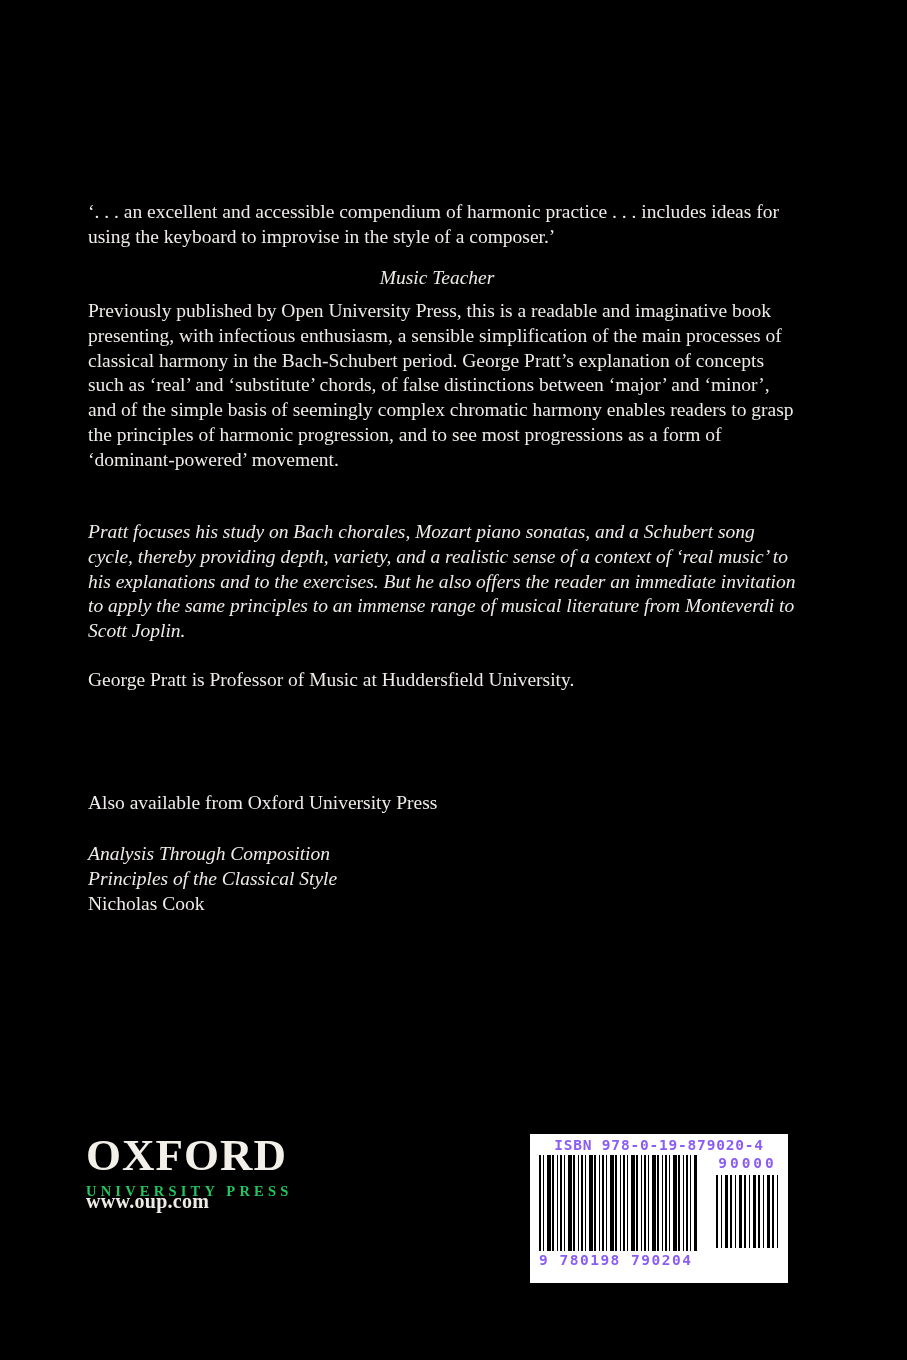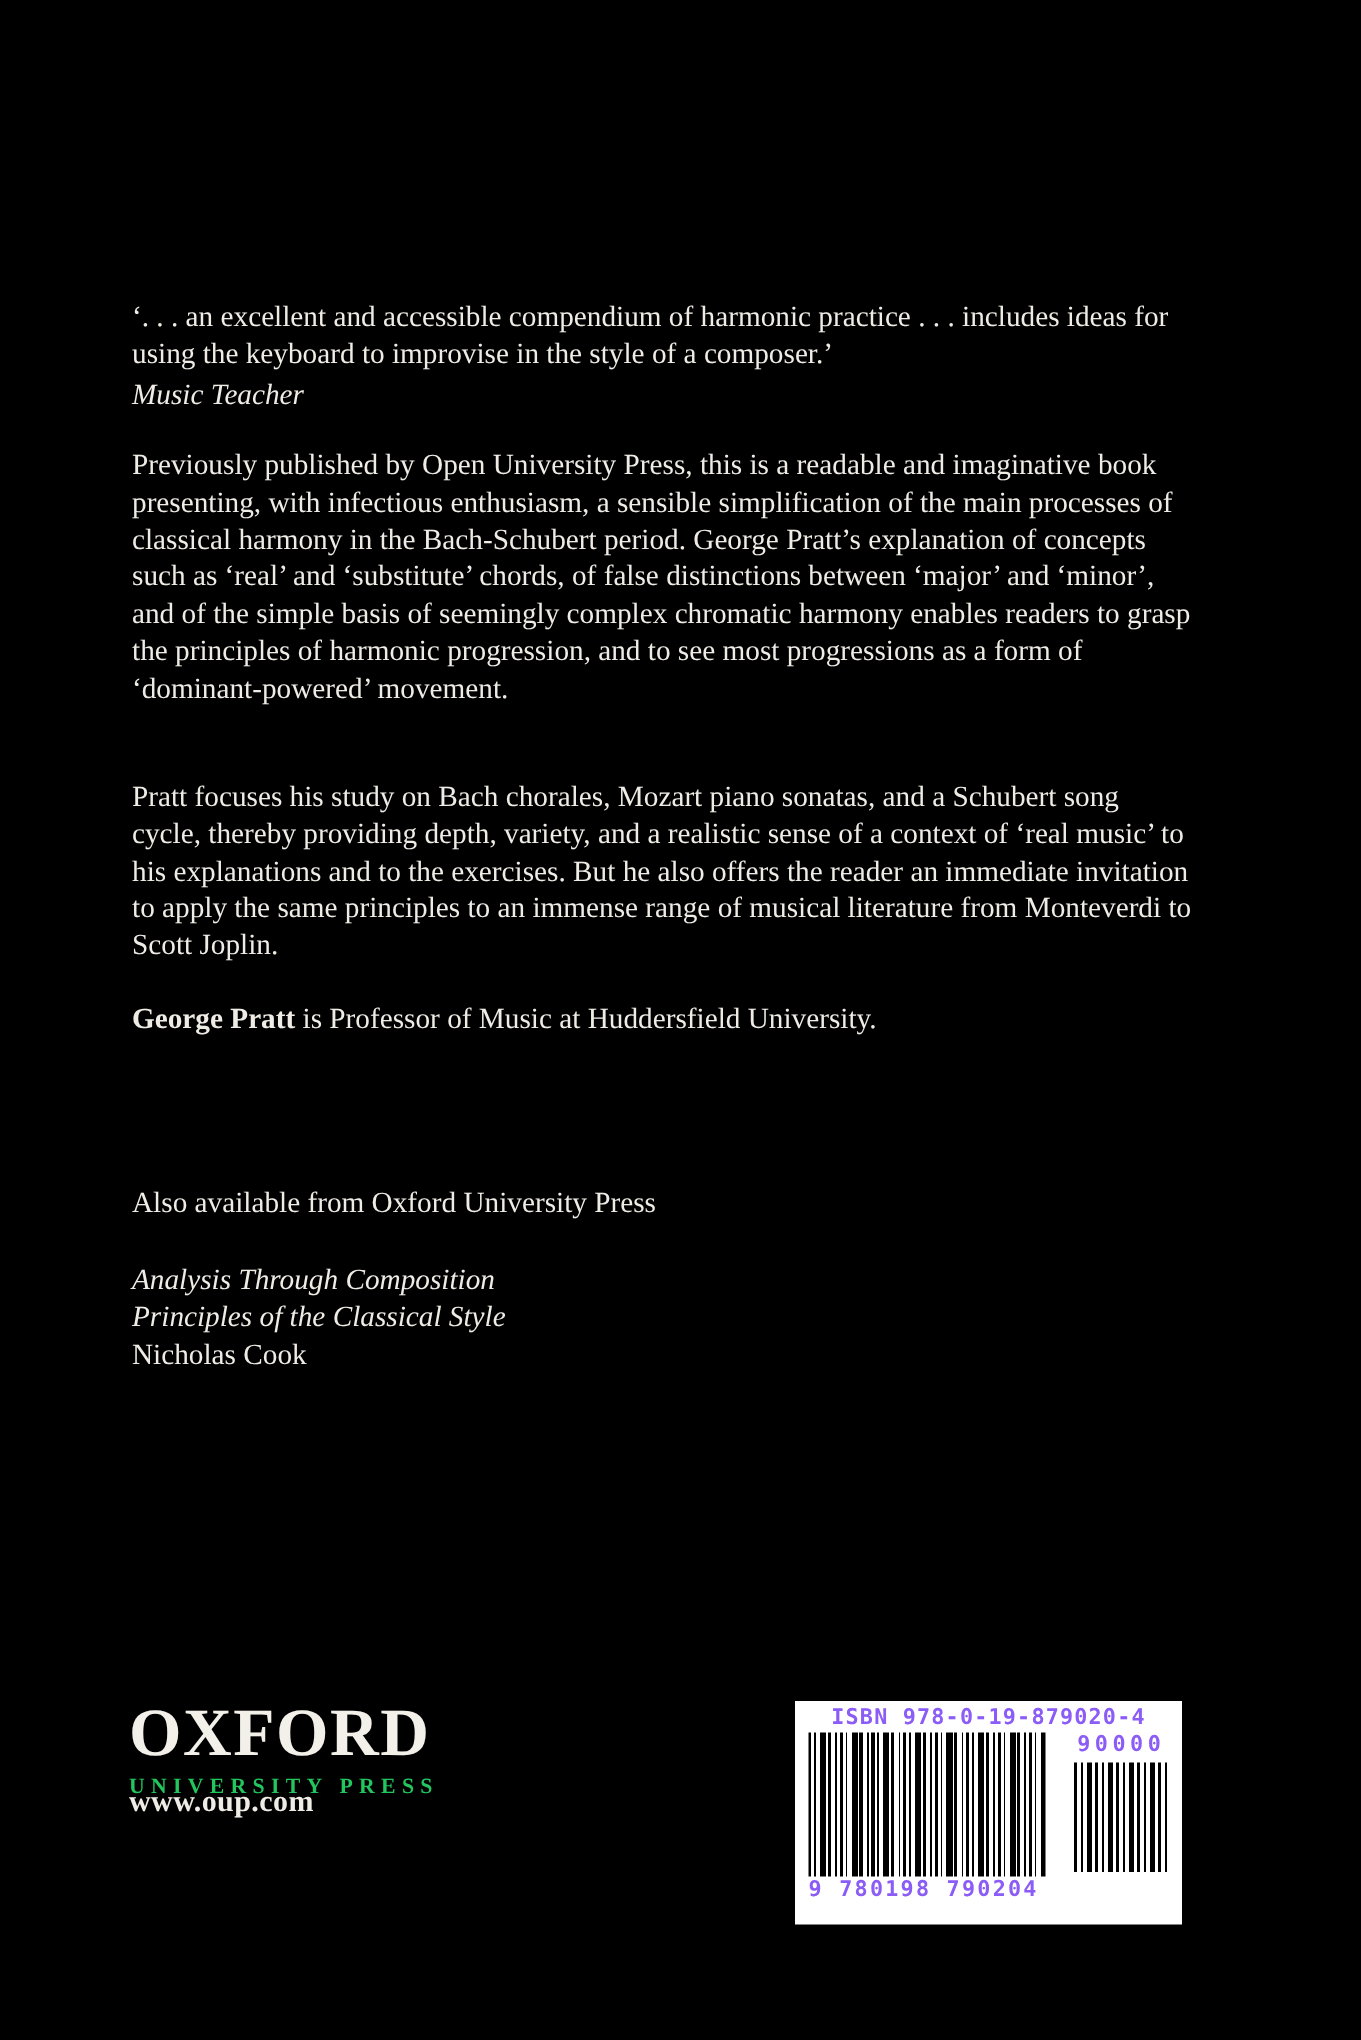--- a/index.html
+++ b/index.html
@@ -18,25 +18,25 @@
   }
   .textblock {
     position: absolute;
     left: 88px;
     width: 708px;
     font-size: 19.5px;
     line-height: 24.8px;
     text-align: left;
   }
   .quote        { top: 200px; }
-  .attribution  { top: 252px; text-align: left; font-style: italic; padding-right: 10px; box-sizing: border-box; }
+  .attribution  { top: 266px; text-align: center; font-style: italic; padding-right: 10px; box-sizing: border-box; }
   .para1        { top: 299px; }
-  .para2        { top: 520px; }
+  .para2        { top: 520px; font-style: italic; }
   .author-line  { top: 668px; }
-  .author-line b { font-weight: bold; }
+  .author-line b { font-weight: normal; }
   .also-heading { top: 791px; }
   .titles-block { top: 841px; line-height: 25px; }
   .title-italic { font-style: italic; }
 
   
   .oxford-logo {
     position: absolute;
     left: 86px;
     top: 1132px;
   }

